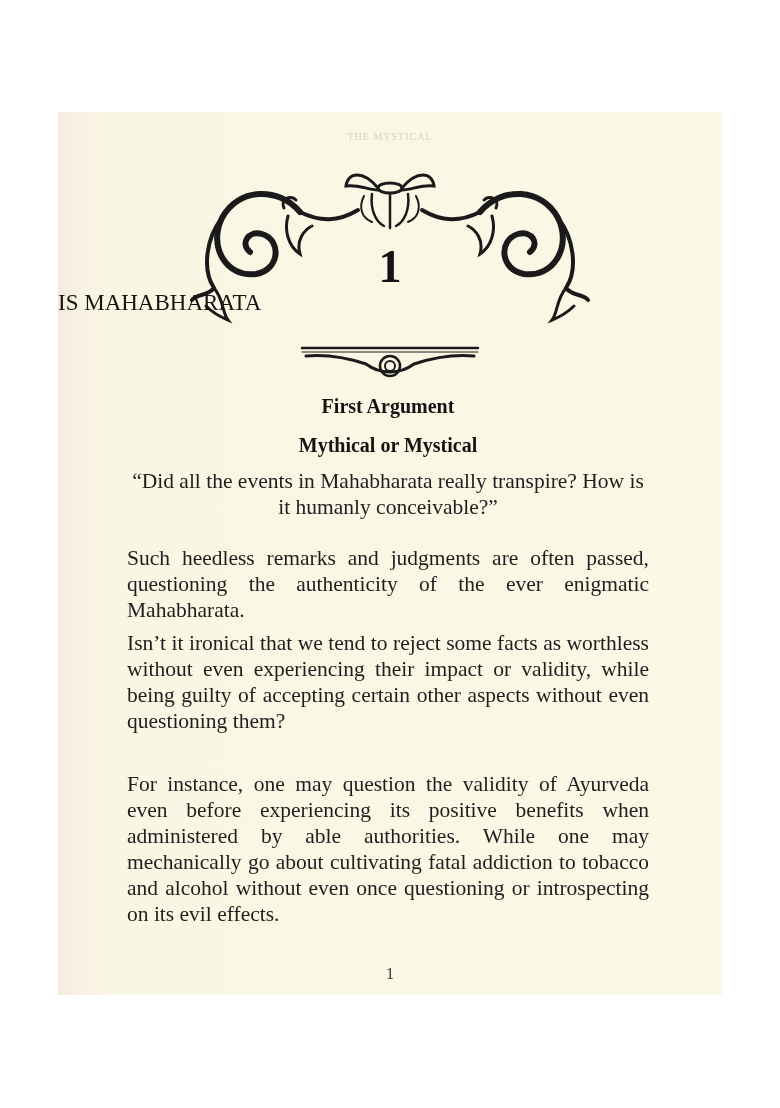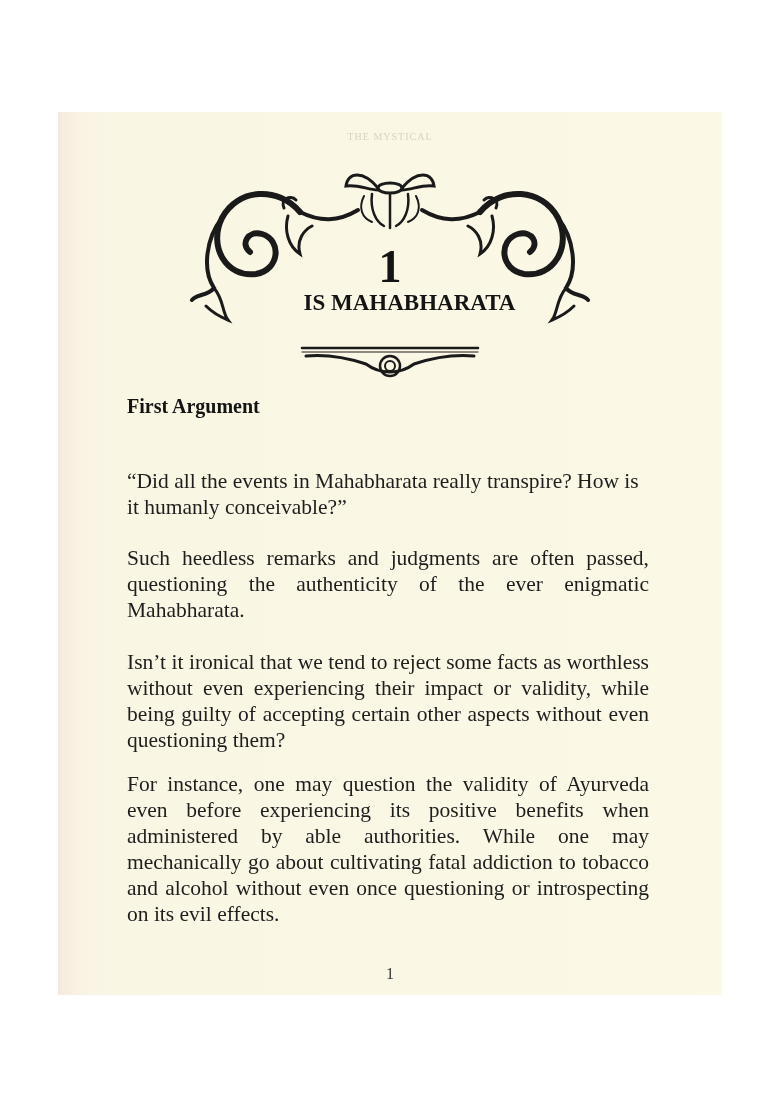--- a/index.html
+++ b/index.html
@@ -18,28 +18,29 @@
     }
     .ornament {
       position: absolute; left: 130px; top: 48px; width: 404px; height: 220px;
     }
     .chapter-number {
       position: absolute; left: 0; right: 0; top: 132px; text-align: center;
       font-family: "Liberation Serif", serif; font-weight: bold; font-size: 46px;
       color: #141414; line-height: 1;
     }
     .chapter-title {
-      position: absolute; left: 0; right: 0; top: 178px; text-align: center;
-      font-family: "Liberation Serif", serif; font-weight: bold; font-size: 23px;
-      line-height: 25px; color: #141414; margin-left: 39px;
+      position: absolute; left: 0; right: 0; top: 178px; 
+      font-family: "Liberation Serif", serif; font-weight: normal; font-size: 23px;
+      line-height: 25px; color: #141414;
     }
     .body-text {
       position: absolute; left: 69px; width: 522px;
       font-family: "Liberation Serif", serif; font-size: 21.5px; line-height: 26px;
       color: #1e1e1e;
+      text-align: center;
     }
     .heading {
       font-weight: bold; font-size: 20px; line-height: 24px; color: #141414;
     }
     .justify { text-align: justify; text-align-last: left; }
     .page-number {
       position: absolute; left: 0; right: 0; top: 853px; text-align: center;
       font-family: "Liberation Serif", serif; font-size: 16px; color: #333;
     }
   </style>
@@ -84,20 +85,21 @@
     </g>
   </svg>
 
   <div class="chapter-number">1</div>
 
   <div class="chapter-title">
     <div>IS MAHABHARATA</div>
   </div>
 
   <div class="body-text heading" style="top:282px;">First Argument</div>
+  <div class="body-text heading" style="top:321px;">Mythical or Mystical</div>
 
   <div class="body-text" style="top:356px;">“Did all the events in Mahabharata really transpire? How is it humanly conceivable?”</div>
   <div class="body-text justify" style="top:433px;">Such heedless remarks and judgments are often passed, questioning the authenticity of the ever enigmatic Mahabharata.</div>
-  <div class="body-text justify" style="top:537px;">Isn’t it ironical that we tend to reject some facts as worthless without even experiencing their impact or validity, while being guilty of accepting certain other aspects without even questioning them?</div>
+  <div class="body-text justify" style="top:518px;">Isn’t it ironical that we tend to reject some facts as worthless without even experiencing their impact or validity, while being guilty of accepting certain other aspects without even questioning them?</div>
   <div class="body-text justify" style="top:659px;">For instance, one may question the validity of Ayurveda even before experiencing its positive benefits when administered by able authorities. While one may mechanically go about cultivating fatal addiction to tobacco and alcohol without even once questioning or introspecting on its evil effects.</div>
 
   <div class="page-number">1</div>
 </div>
 
 </body></html>

